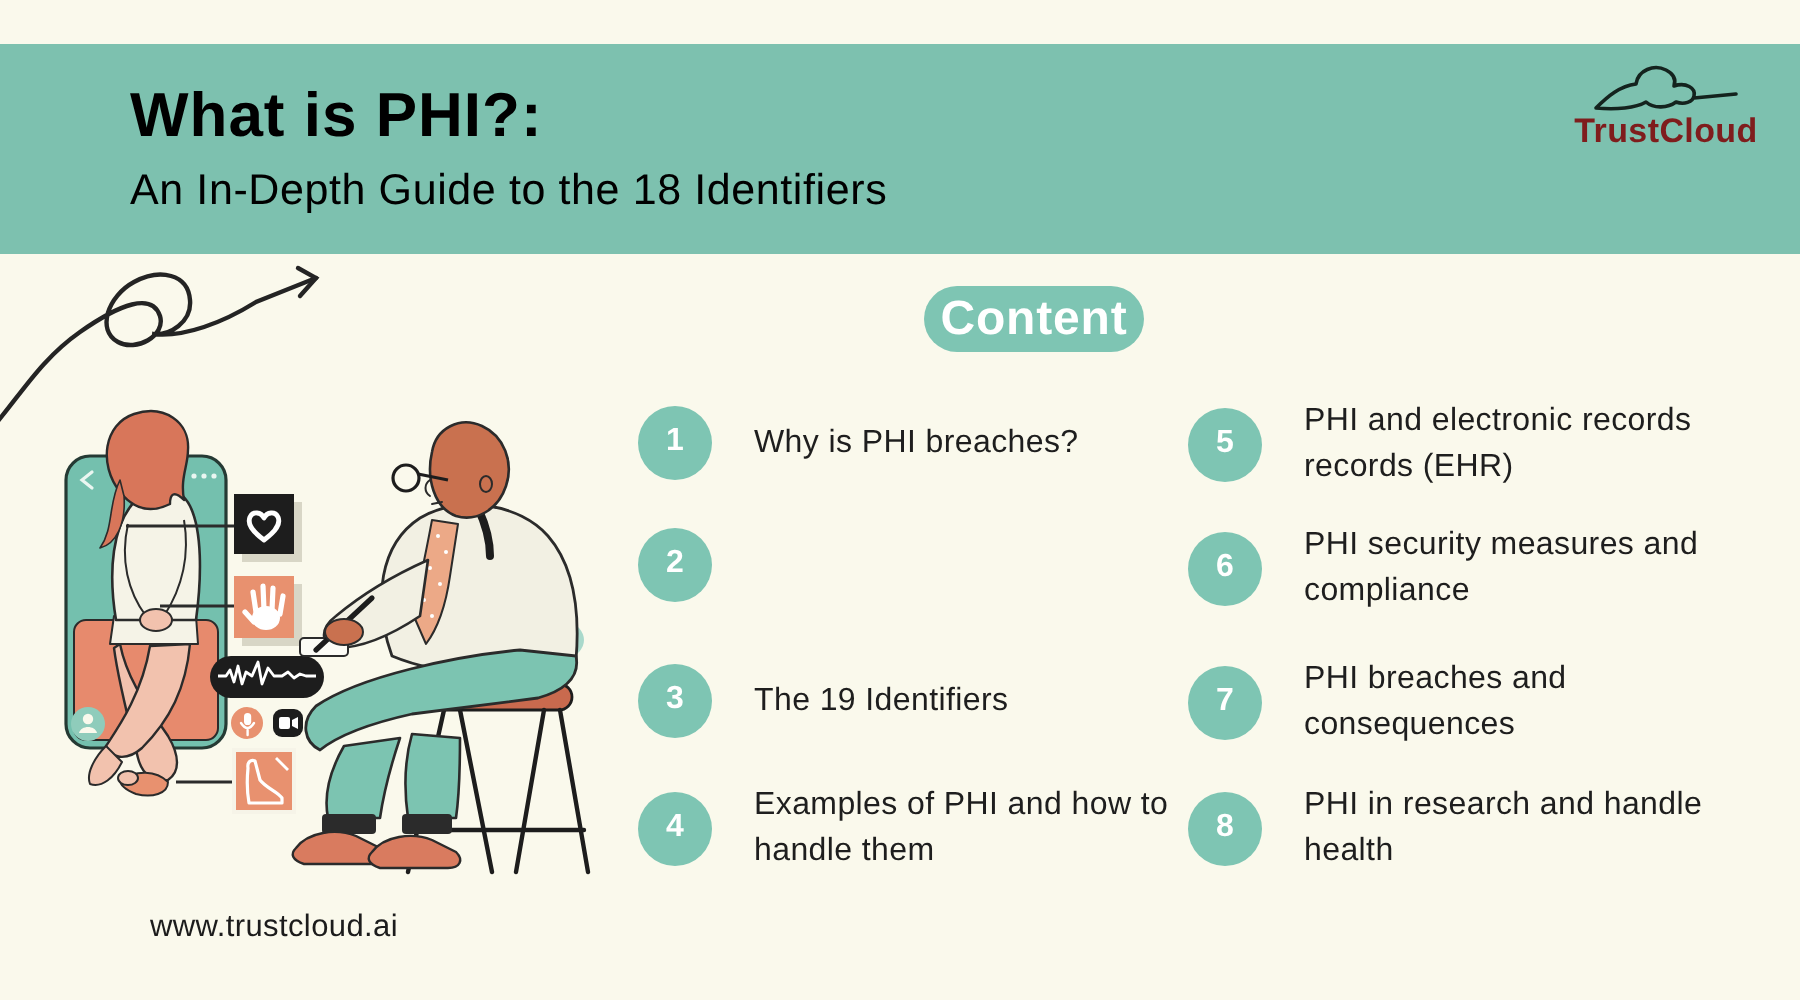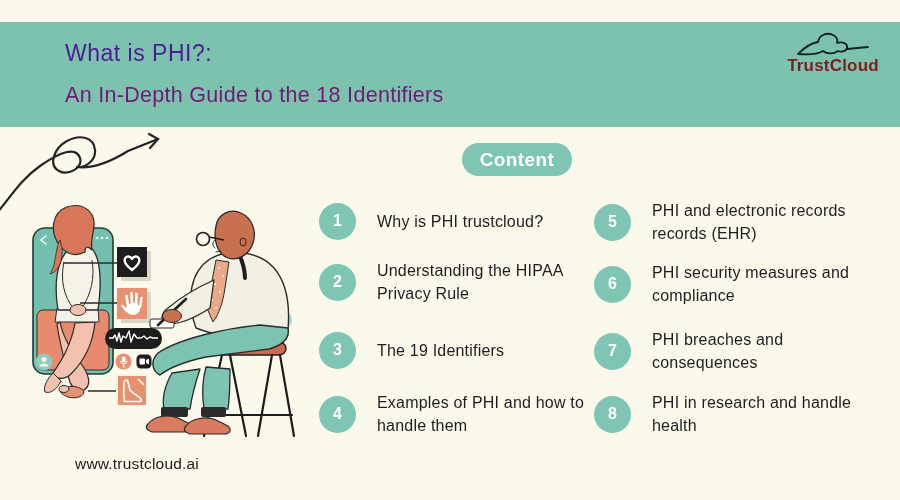--- a/index.html
+++ b/index.html
@@ -2,32 +2,32 @@
 <html><head>
 <meta charset="utf-8">
 <style>
   html,body{margin:0;padding:0;}
   .stage{
     position:relative;width:900px;height:500px;background:#FAF9EC;overflow:hidden;
     font-family:"Liberation Sans","DejaVu Sans",sans-serif;
   }
   
   .banner{position:absolute;left:0;top:22px;width:900px;height:105px;background:#7DC1AF;}
-  .banner-title{position:absolute;left:65px;top:18px;font-size:23px;font-weight:normal;
-    color:#4c1d95;letter-spacing:.5px;}
+  .banner-title{position:absolute;left:65px;top:18px;font-size:31px;font-weight:bold;
+    color:#000000;letter-spacing:.5px;}
   .banner-subtitle{position:absolute;left:65px;top:61px;font-size:21.5px;font-weight:500;
-    color:#701a75;letter-spacing:.3px;}
+    color:#000000;letter-spacing:.3px;}
   .logo{position:absolute;right:12px;top:8px;width:110px;height:52px;}
   .logo svg{position:absolute;left:16px;top:0;}
   .logo-text{position:absolute;left:0;top:26px;width:110px;text-align:center;font-size:17px;
     font-weight:600;color:#7f1d1d;letter-spacing:.2px;}
   
   .badge{position:absolute;left:462px;top:143px;width:110px;height:33px;background:#7EC5B3;
     border-radius:17px;display:flex;align-items:center;justify-content:center;
-    color:#FFFFFF;font-size:19px;font-weight:bold;letter-spacing:.4px;}
+    color:#FFFFFF;font-size:24px;font-weight:bold;letter-spacing:.4px;}
   
   .item{position:absolute;display:flex;align-items:center;height:56px;}
   .num{width:37px;height:37px;border-radius:50%;background:#7EC5B3;color:#FFFFFF;
     flex:0 0 37px;display:flex;align-items:center;justify-content:center;
     font-size:16px;font-weight:bold;margin-right:21px;}
   .lbl{font-size:16px;line-height:23px;color:#1E1E1E;letter-spacing:.2px;}
   .col-l{left:319px;} .col-l .lbl{width:215px;}
   .col-r{left:594px;} .col-r .lbl{width:200px;}
   .i1{top:193px;} .i2{top:254px;} .i3{top:322px;} .i4{top:386px;}
   .i5{top:194px;} .i6{top:256px;} .i7{top:323px;} .i8{top:386px;}
@@ -50,25 +50,24 @@
         <path d="M4 24 C 10 18, 16 13, 24 12 C 25 5, 33 2, 39 5 C 43 7, 44 10, 43 13 C 49 11, 54 14, 53 18 C 52.5 21, 48 22.5, 44 21 C 40 24, 33 24.5, 29 21 C 24 24, 14 25, 4 24 Z M 53 19 L 74 17" fill="none" stroke="#14231E" stroke-width="1.8" stroke-linecap="round" stroke-linejoin="round"></path>
       </svg>
       <div class="logo-text">TrustCloud</div>
     </div>
   </div>
 
   <div class="badge">Content</div>
 
   <div class="item col-l i1">
     <span class="num">1</span>
-    <span class="lbl">Why is PHI trustcloud?</span>
+    <span class="lbl">Why is PHI breaches?</span>
   </div>
   <div class="item col-l i2">
     <span class="num">2</span>
-    <span class="lbl">Understanding the HIPAA Privacy Rule</span>
   </div>
   <div class="item col-l i3">
     <span class="num">3</span>
     <span class="lbl">The 19 Identifiers</span>
   </div>
   <div class="item col-l i4">
     <span class="num">4</span>
     <span class="lbl">Examples of PHI and how to handle them</span>
   </div>
   <div class="item col-r i5">

